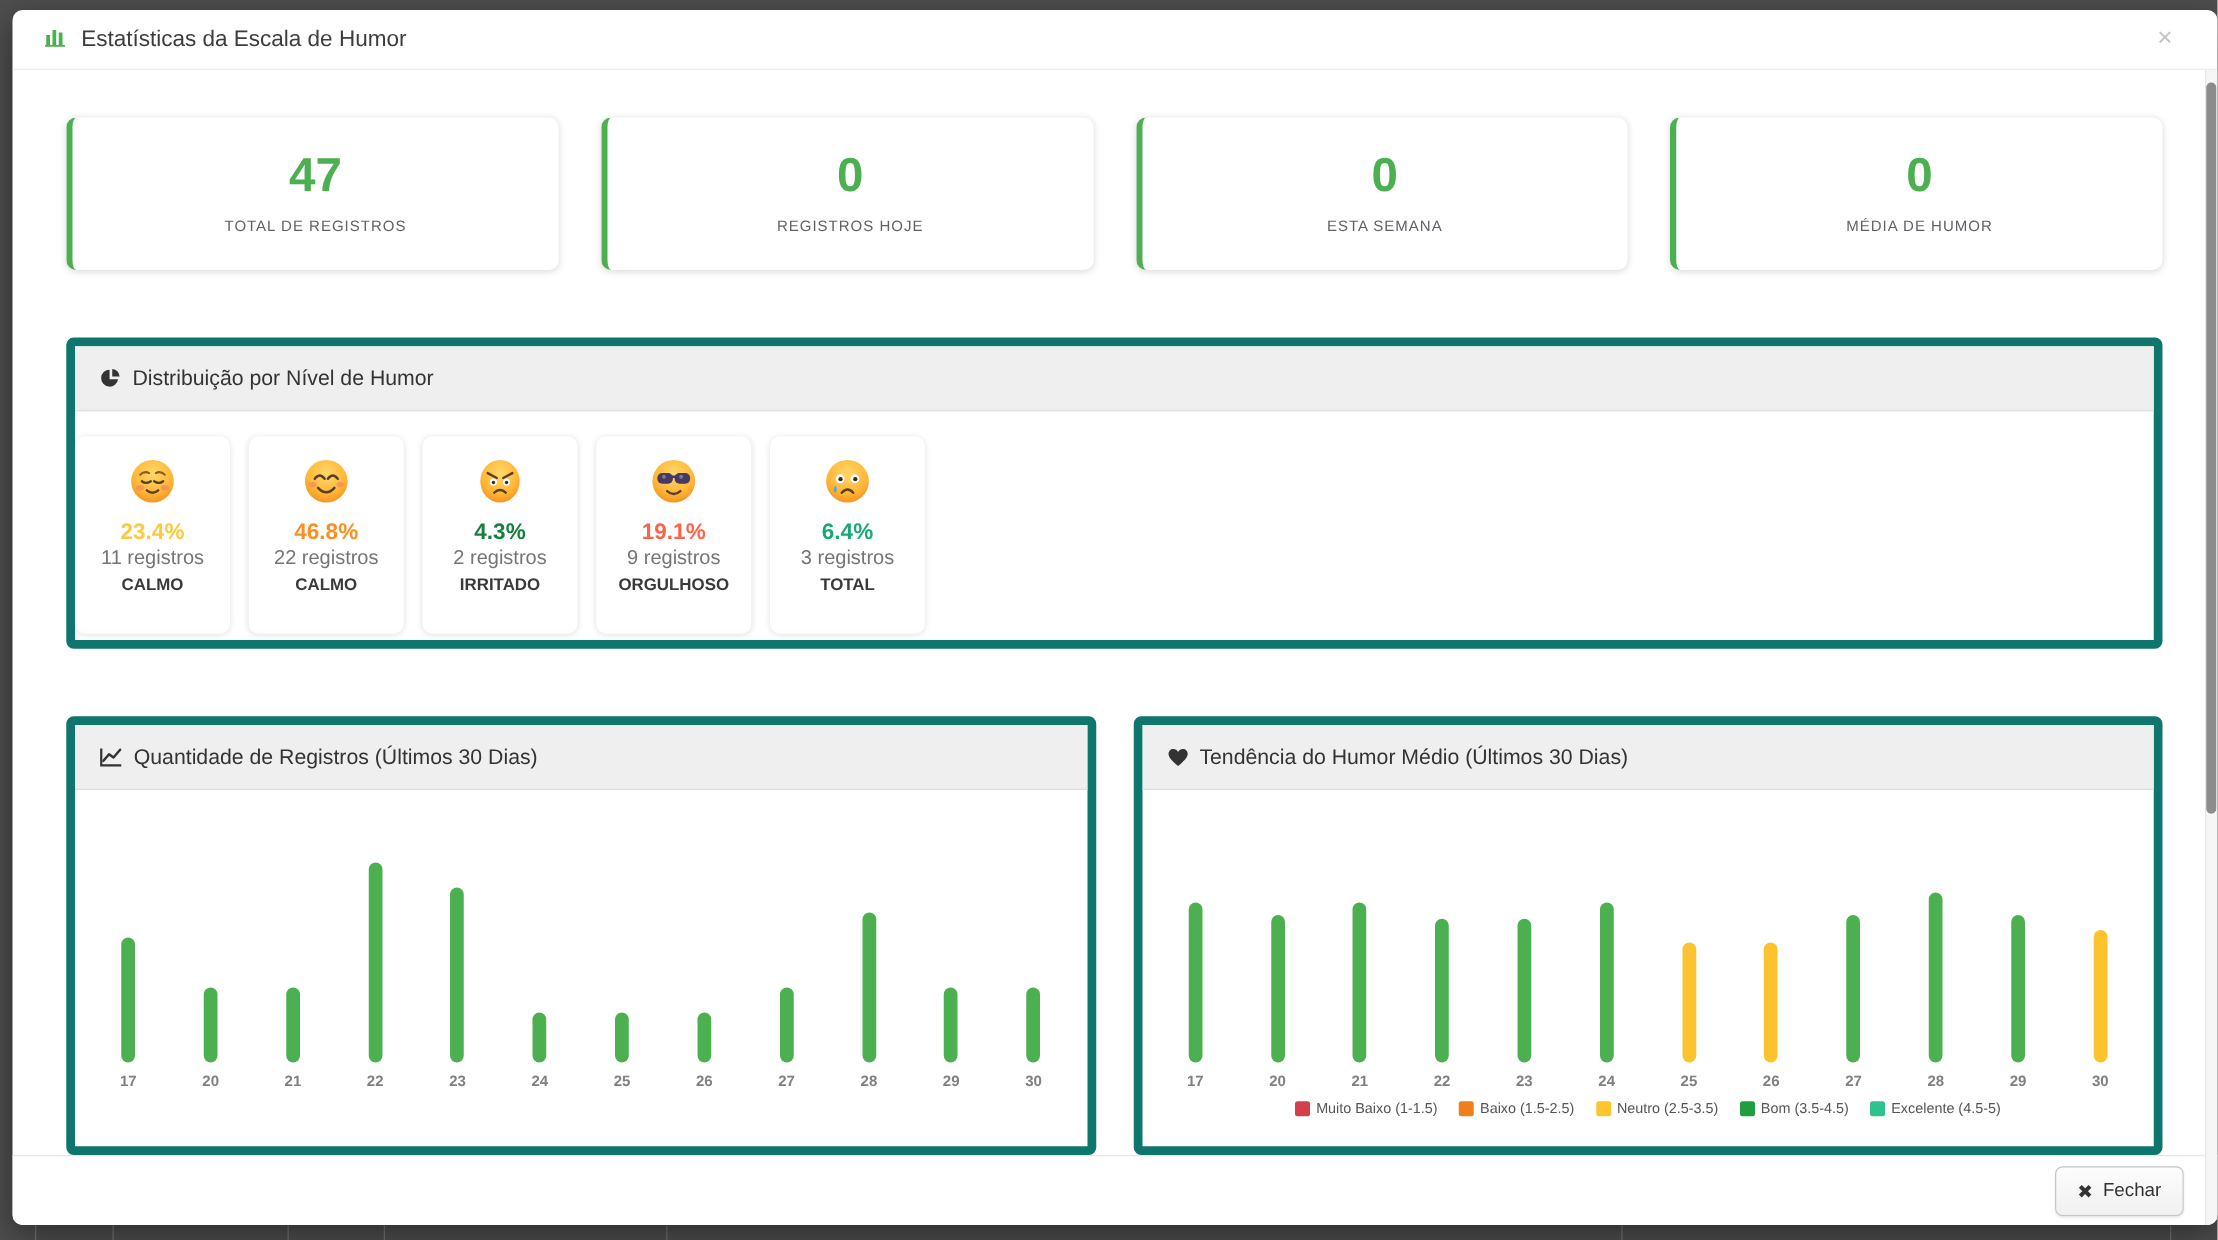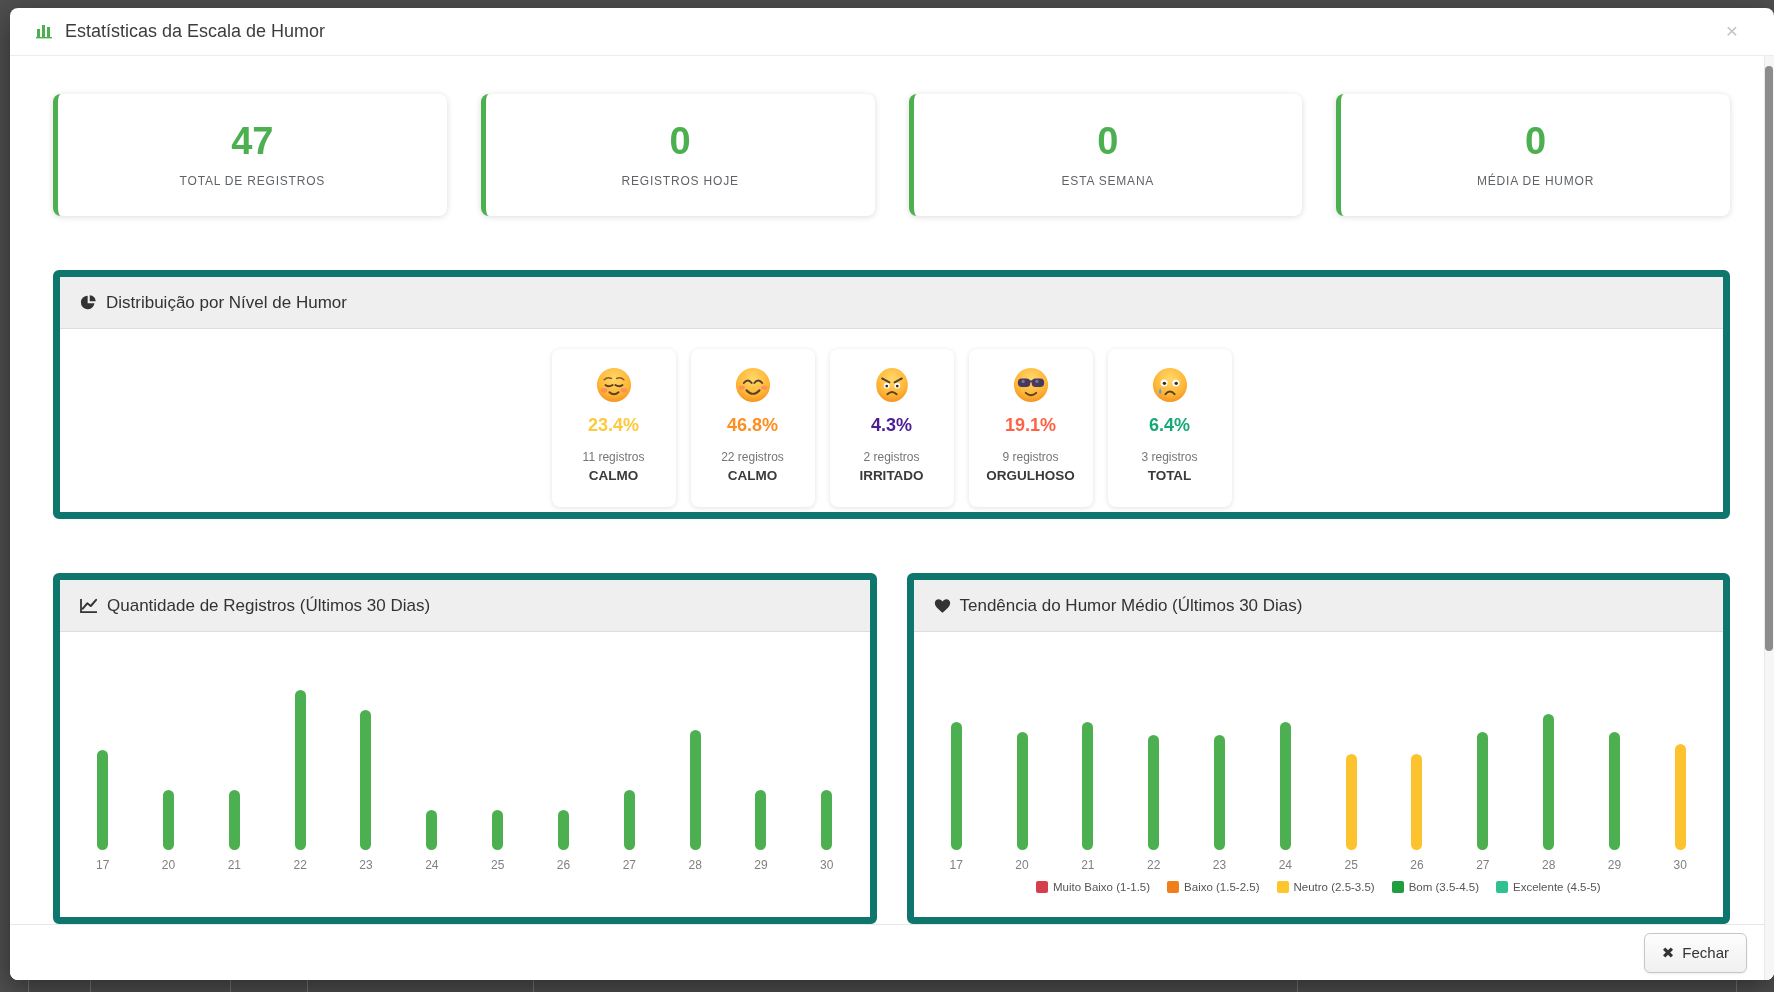--- a/index.html
+++ b/index.html
@@ -28,36 +28,36 @@
   .stat-value { font-size:38px; font-weight:bold; color:#4caf50; line-height:1.05; }
   .stat-label { margin-top:13px; font-size:12px; letter-spacing:.8px; color:#5f6368; }
 
   
   .section-card { border:7px solid #0f766e; border-radius:6px; background:#fff; overflow:hidden; }
   .section-header { height:52px; background:#efefef; border-bottom:1px solid #dedede;
                     display:flex; align-items:center; padding:0 20px; font-size:17px; color:#333; }
   .section-header .sec-icon { margin-right:9px; display:inline-flex; }
 
   .distribution { margin-top:54px; height:249px; }
-  .moods-row { height:197px; display:flex; align-items:center; justify-content:center; gap:15px; }
+  .moods-row { height:197px; display:flex; align-items:center; gap:15px; }
   .mood-card { width:124px; height:158px; background:#fff; border-radius:8px;
                box-shadow:0 1px 5px rgba(0,0,0,.12); text-align:center; padding-top:15px; }
   .mood-emoji { height:42px; display:flex; justify-content:center; }
   .mood-pct { margin-top:9px; font-size:18px; font-weight:bold; }
-  .mood-count { margin-top:14px; font-size:12px; color:#757575; }
+  .mood-count { margin-top:2px; font-size:16px; color:#757575; }
   .mood-name { margin-top:4px; font-size:13.5px; font-weight:bold; color:#3a3a3a; }
 
   
   .charts-row { margin-top:54px; display:flex; gap:30px; }
   .chart-card { flex:1; height:351px; }
   .chart-plot { display:flex; align-items:flex-end; justify-content:space-between;
                 height:200px; padding:0 36px; margin-top:40px; }
   .bar-col { display:flex; flex-direction:column; align-items:center; justify-content:flex-end; }
   .bar { width:11px; border-radius:6px; }
-  .bar-label { margin-top:8px; font-size:12px; color:#808080; }
+  .bar-label { margin-top:8px; font-size:12px; color:#808080;font-weight:bold; }
   .chart-caption { margin-top:14px; text-align:center; font-size:12.5px; color:#777; }
   .chart-caption b { color:#555; }
   .chart-legend { margin-top:9px; display:flex; justify-content:center; gap:17px;
                   font-size:11.5px; color:#555; }
   .legend-item { display:flex; align-items:center; gap:5px; }
   .legend-swatch { width:12px; height:12px; border-radius:2px; display:inline-block; }
 
   
   .modal-footer { position:absolute; left:0; right:0; bottom:0; height:56px; background:#fff;
                   border-top:1px solid #e7e7e7; display:flex; align-items:center;
@@ -182,21 +182,21 @@
               <ellipse cx="32" cy="32" rx="24" ry="26" fill="url(#faceG)"></ellipse>
               <path d="M17 22 L28 28" stroke="#5a4028" stroke-width="3" stroke-linecap="round"></path>
               <path d="M47 22 L36 28" stroke="#5a4028" stroke-width="3" stroke-linecap="round"></path>
               <circle cx="24" cy="33" r="4.4" fill="#fff"></circle>
                 <circle cx="24" cy="33.6" r="2.1" fill="#3a2a18"></circle>
               <circle cx="40" cy="33" r="4.4" fill="#fff"></circle>
                 <circle cx="40" cy="33.6" r="2.1" fill="#3a2a18"></circle>
               <path d="M25 46 q7 -7 14 0" stroke="#5a4028" stroke-width="3" fill="none" stroke-linecap="round"></path>
             </svg>
           </div>
-          <div class="mood-pct" style="color: #4c1d95;">4.3%</div>
+          <div class="mood-pct" style="color: #15803d;">4.3%</div>
           <div class="mood-count">2 registros</div>
           <div class="mood-name">IRRITADO</div>
         </div>
 
         <div class="mood-card">
           <div class="mood-emoji">
             <svg width="42" height="42" viewBox="0 0 64 64">
               <circle cx="32" cy="32" r="26" fill="url(#faceG)"></circle>
               <rect x="12" y="22" width="19" height="13" rx="6" fill="#463a60"></rect>
               <rect x="33" y="22" width="19" height="13" rx="6" fill="#463a60"></rect>

